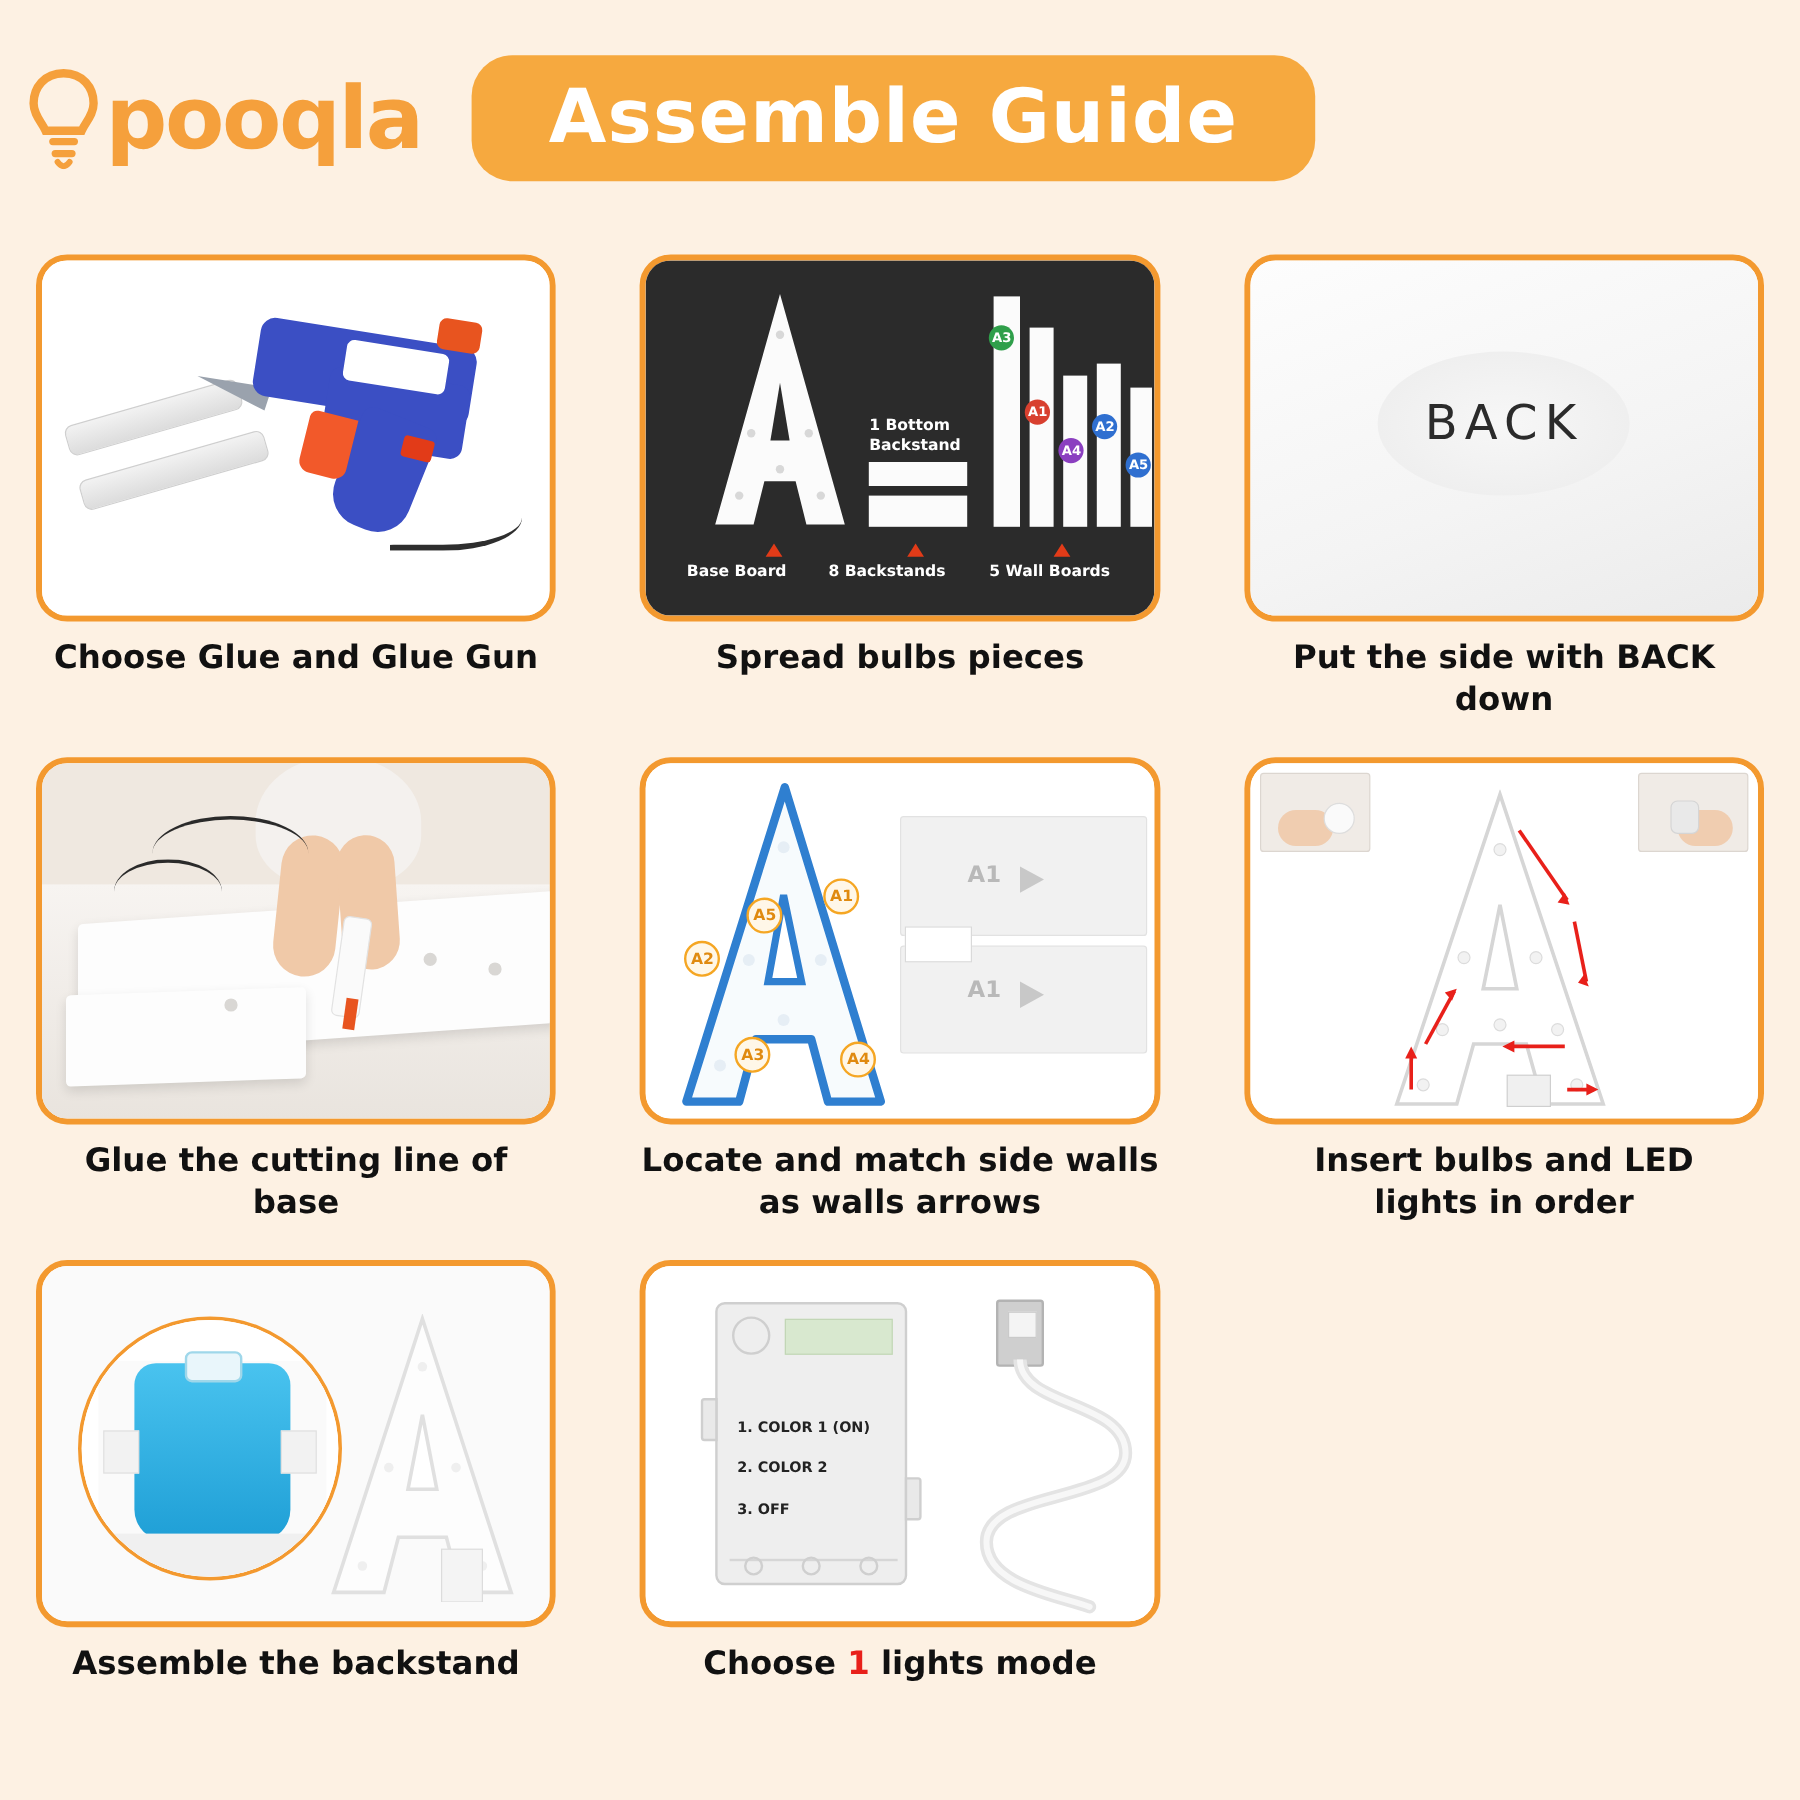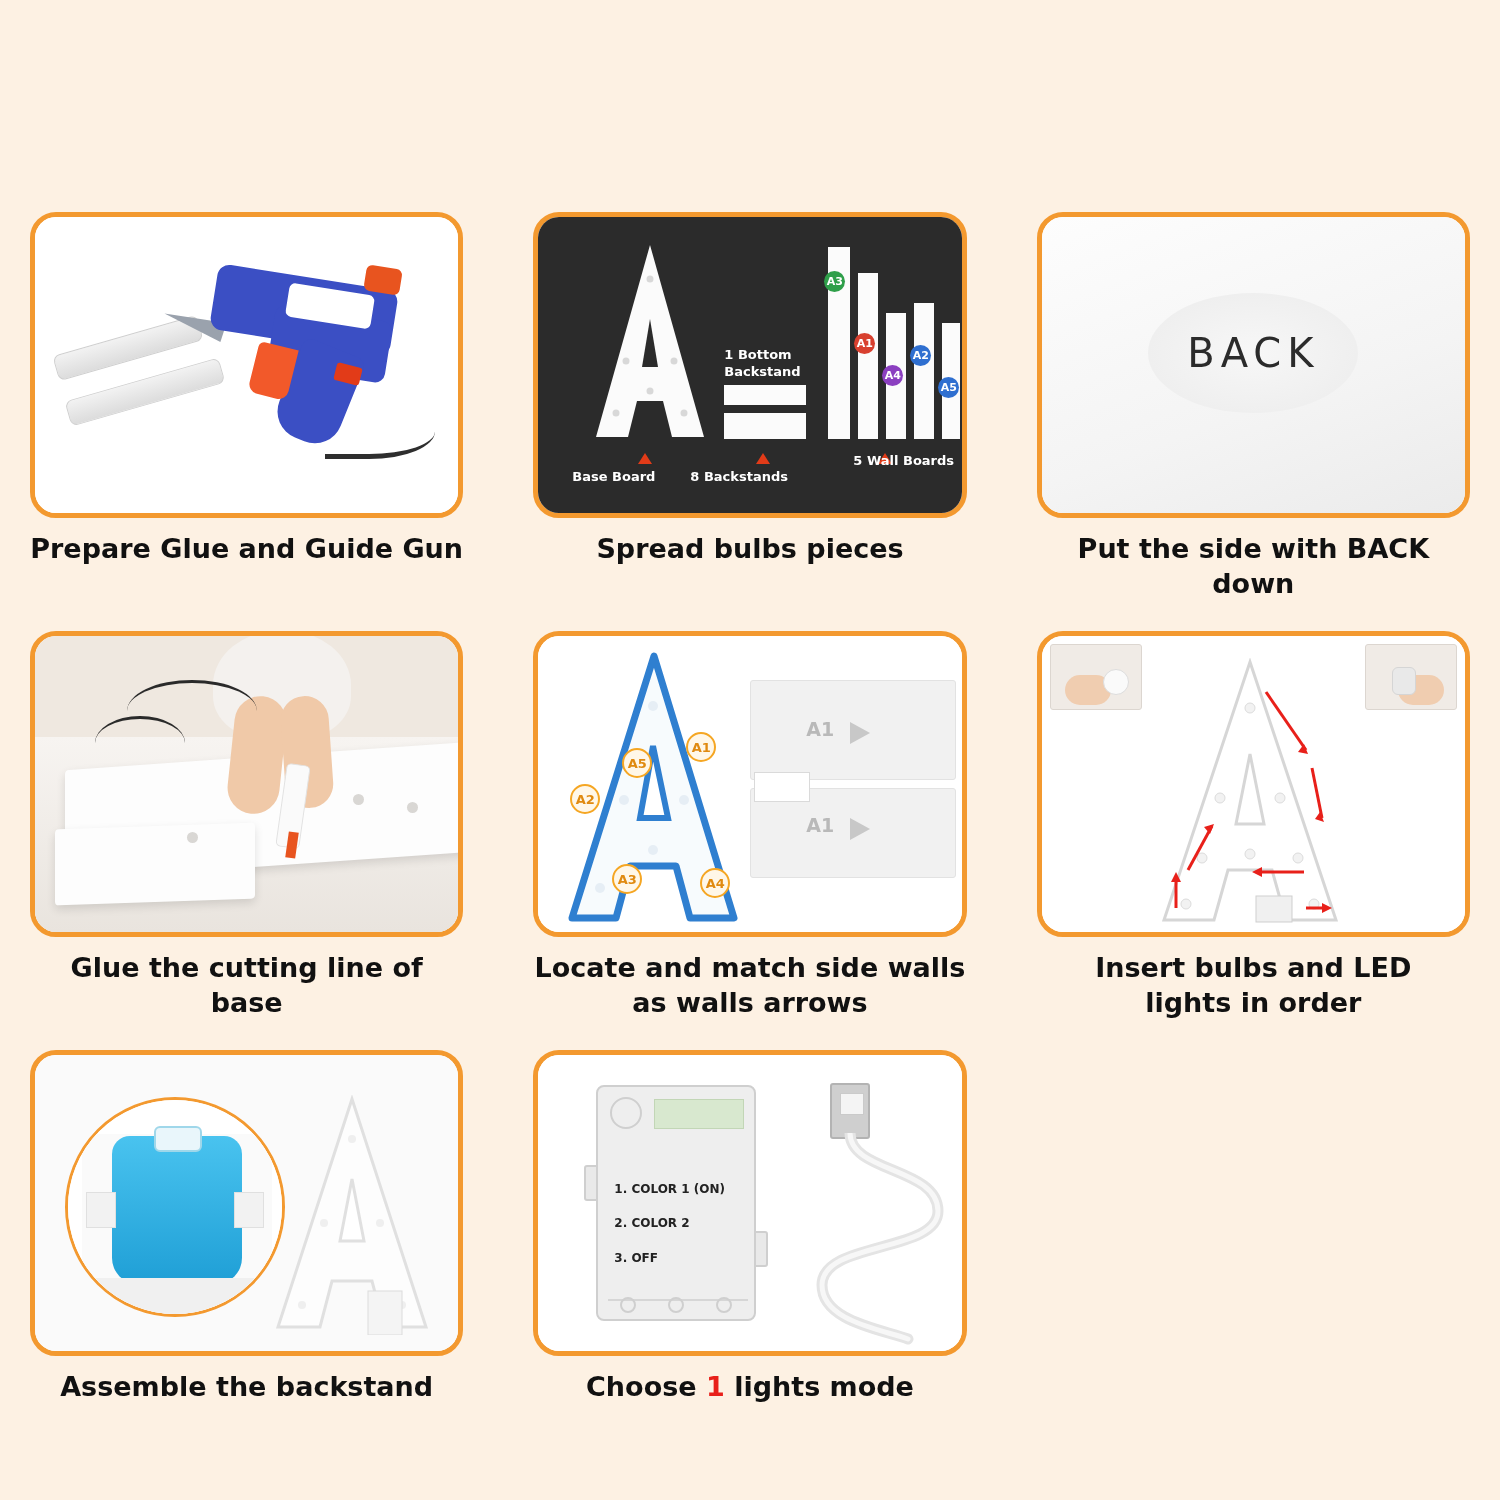--- a/index.html
+++ b/index.html
@@ -280,40 +280,54 @@
     background:#cfcfcf;
     border:2px solid #b3b3b3;
     border-radius:3px;
   }
 </style>
 </head>
 <body>
 
 <div class="page">
 
+  <div class="header">
+    <div class="logo">
+      <div class="logo-bulb">
+        <svg width="62" height="86" viewBox="0 0 62 86">
+          <path d="M31 6 C15 6 6 18 6 31 C6 41 13 47 16 54 L46 54 C49 47 56 41 56 31 C56 18 47 6 31 6 Z" fill="none" stroke="#f5a03c" stroke-width="7"></path>
+          <rect x="19" y="60" width="24" height="6" rx="3" fill="#f5a03c"></rect>
+          <rect x="21" y="70" width="20" height="6" rx="3" fill="#f5a03c"></rect>
+          <path d="M26 80 q5 7 10 0" fill="none" stroke="#f5a03c" stroke-width="5" stroke-linecap="round"></path>
+        </svg>
+      </div>
+      <div class="logo-text">pooqla</div>
+    </div>
+    <div class="title-pill">Assemble Guide</div>
+  </div>
 
   <div class="grid">
 
     <div class="cell">
       <div class="thumb">
         <div class="fill" style="background:#ffffff;"></div>
         <div class="gluestick" style="left:18px; top:118px; width:150px; height:26px;"></div>
         <div class="gluestick" style="left:30px; top:162px; width:160px; height:26px;"></div>
 
         <div class="gun-nozzle" style="left:128px; top:96px; transform:rotate(18deg);"></div>
         <div class="gun-body" style="left:178px; top:60px; width:182px; height:66px; transform:rotate(9deg);"></div>
         <div class="gun-body" style="left:236px; top:96px; width:118px; height:62px; transform:rotate(9deg); border-radius:10px;"></div>
         <div class="gun-body" style="left:250px; top:128px; width:66px; height:98px; transform:rotate(22deg); border-radius:10px 10px 28px 28px;"></div>
         <div class="gun-label" style="left:252px; top:72px; width:86px; height:34px; transform:rotate(9deg);"></div>
         <div class="gun-trigger" style="left:218px; top:128px; width:40px; height:52px; transform:rotate(14deg);"></div>
         <div class="gun-switch" style="left:300px; top:148px; width:26px; height:18px; transform:rotate(14deg);"></div>
         <div class="gun-body" style="left:330px; top:50px; width:36px; height:26px; background:#e8541f; border-radius:6px; transform:rotate(9deg);"></div>
         <div class="gun-cord" style="left:290px; top:196px; width:110px; height:46px; border-bottom-width:5px;"></div>
       </div>
-      <div class="caption">Prepare Glue and Guide Gun</div>
+      <div class="caption">Choose Glue and Glue Gun</div>
     </div>
 
     <div class="cell">
       <div class="thumb">
         <div class="dark-bg"></div>
 
         <svg style="position:absolute; left:48px; top:24px;" width="128" height="200" viewBox="0 0 128 200">
           <path d="M64 4 L118 196 L86 196 L77 160 L51 160 L42 196 L10 196 Z" fill="#fbfbfb"></path>
           <path d="M64 78 L56 126 L72 126 Z" fill="#2b2b2b"></path>
           <circle cx="64" cy="38" r="3.5" fill="#d8d8d8"></circle>
@@ -341,21 +355,21 @@
 
         <div class="blabel" style="left:186px; top:118px; line-height:1.3; white-space:pre-line;margin-top:12px;">1 Bottom
 Backstand</div>
 
         <div class="arrow-up" style="left:100px; top:236px;"></div>
         <div class="arrow-up" style="left:218px; top:236px;"></div>
         <div class="arrow-up" style="left:340px; top:236px;"></div>
 
         <div class="blabel" style="left:34px; top:252px;">Base Board</div>
         <div class="blabel" style="left:152px; top:252px;">8 Backstands</div>
-        <div class="blabel" style="left:286px; top:236px;margin-left:29px;">5 Wall Boards</div>
+        <div class="blabel" style="left:286px; top:252px;">5 Wall Boards</div>
       </div>
       <div class="caption">Spread bulbs pieces</div>
     </div>
 
     <div class="cell">
       <div class="thumb">
         <div class="back-panel"></div>
         <div class="back-oval"></div>
         <div class="back-word">BACK</div>
       </div>

